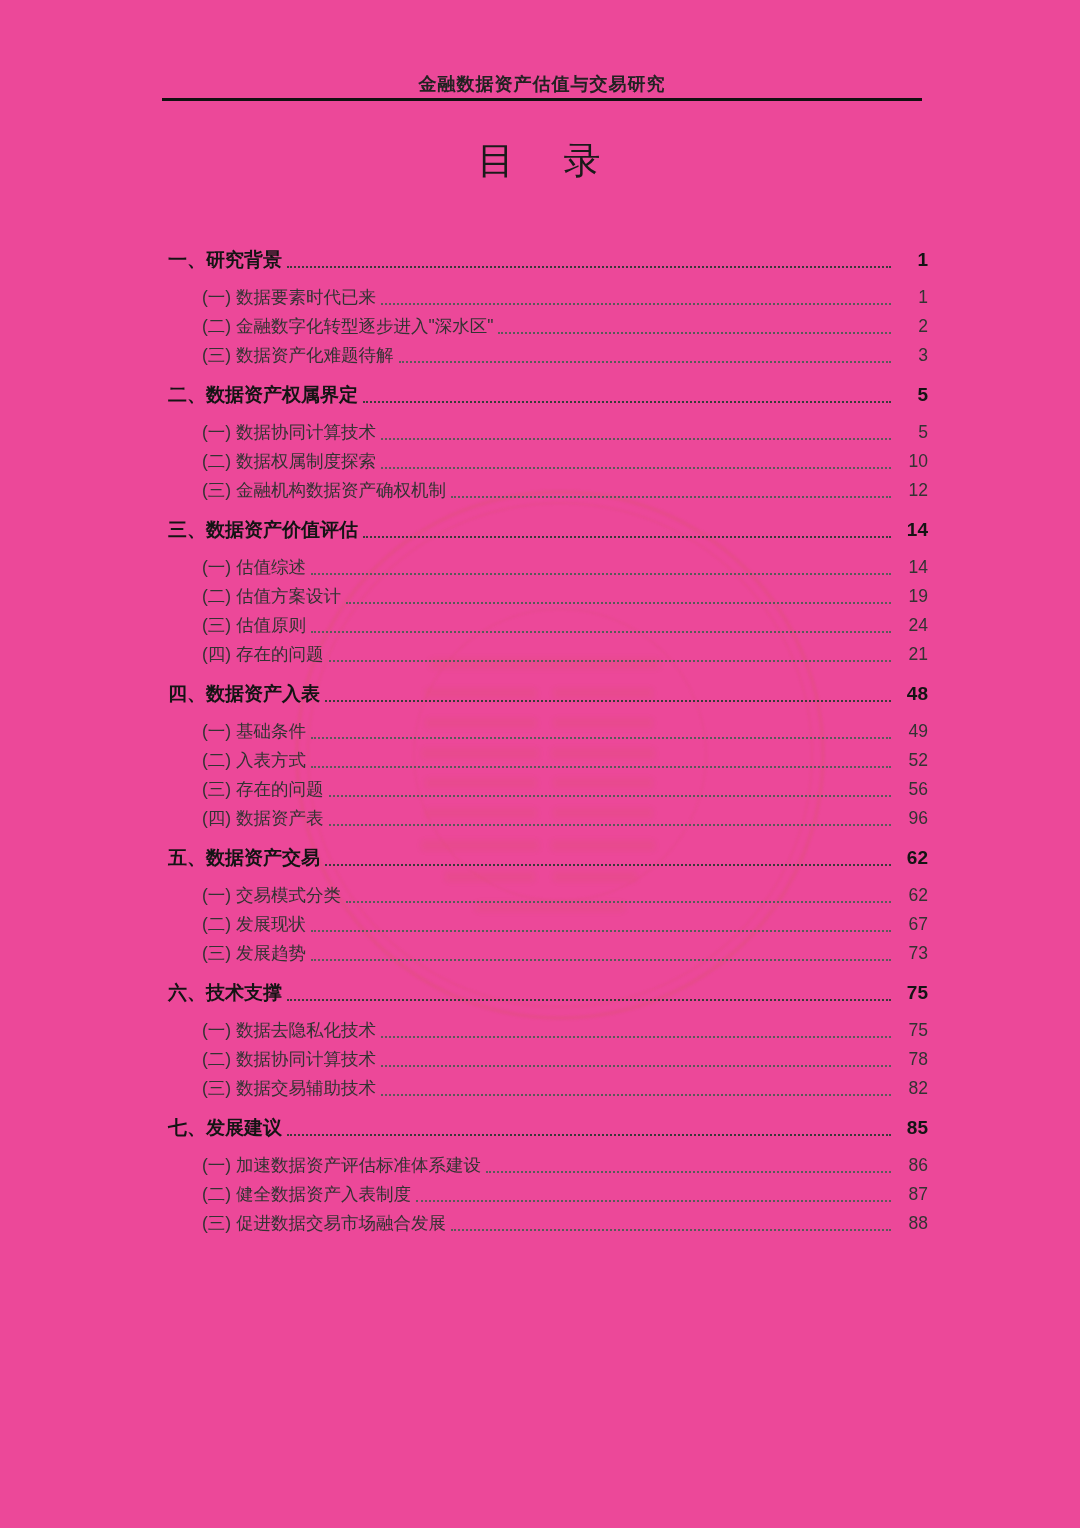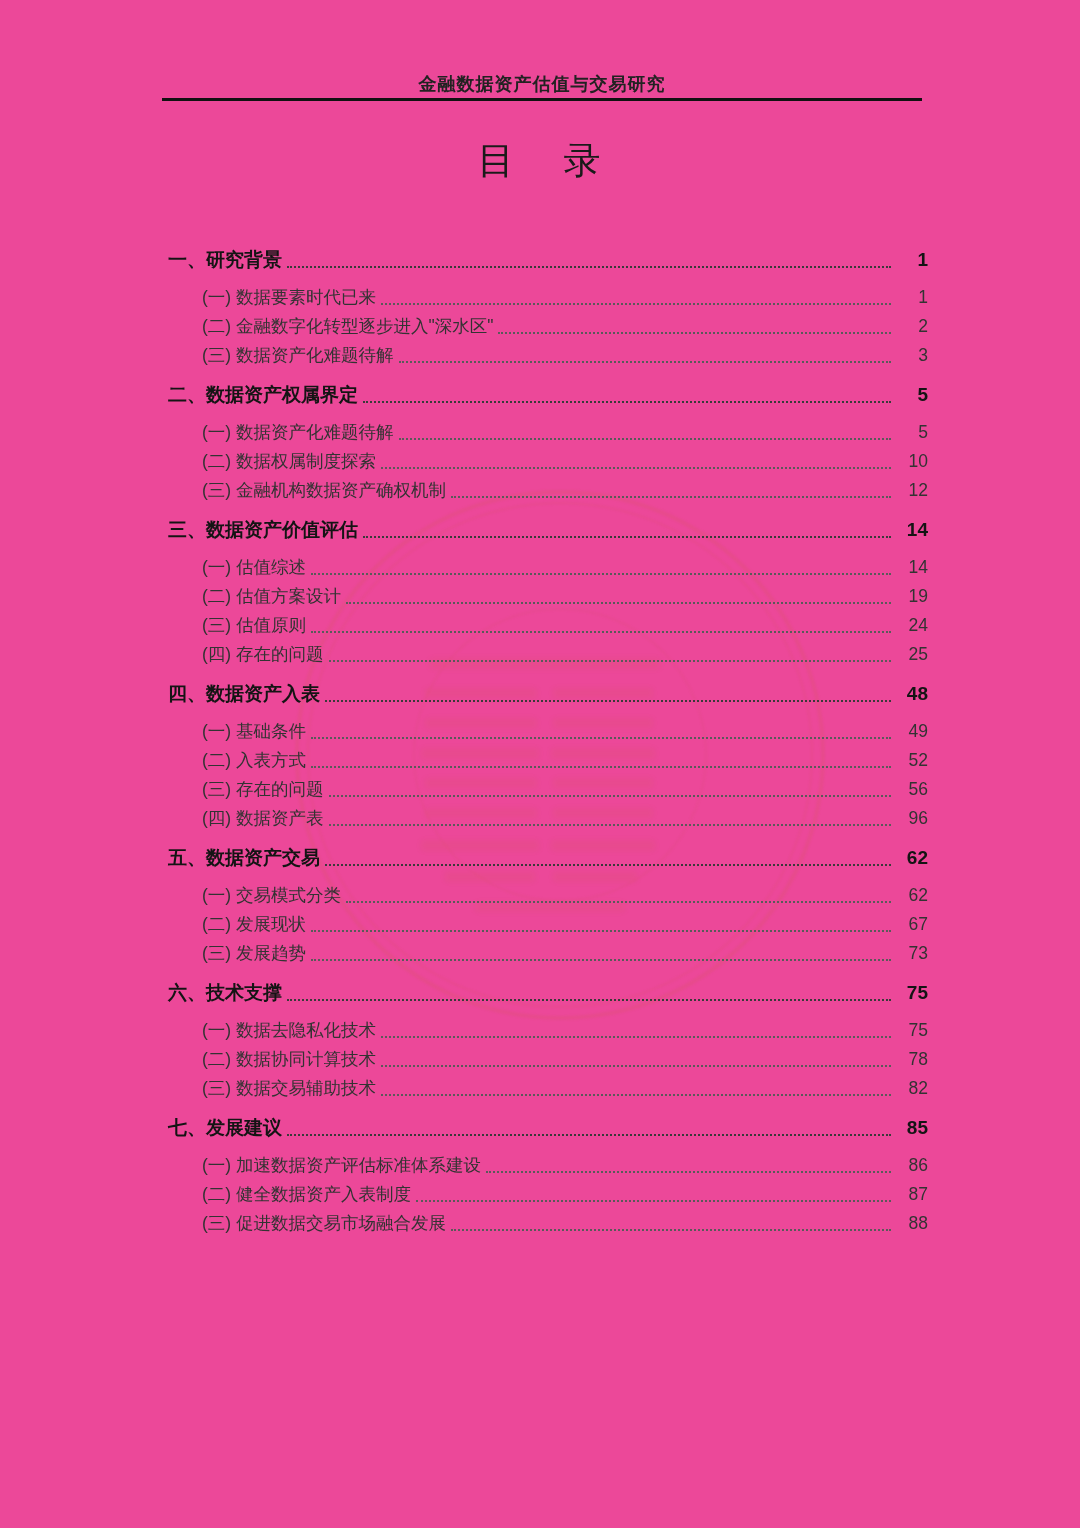--- a/index.html
+++ b/index.html
@@ -138,21 +138,21 @@
         <span class="label">(三) 数据资产化难题待解</span>
         <span class="leader"></span>
         <span class="pagenum">3</span>
       </div>
       <div class="toc-row section">
         <span class="label">二、数据资产权属界定</span>
         <span class="leader"></span>
         <span class="pagenum">5</span>
       </div>
       <div class="toc-row sub">
-        <span class="label">(一) 数据资产化难题待解</span>
+        <span class="label">(一) 数据协同计算技术</span>
         <span class="leader"></span>
         <span class="pagenum">5</span>
       </div>
       <div class="toc-row sub">
         <span class="label">(二) 数据权属制度探索</span>
         <span class="leader"></span>
         <span class="pagenum">10</span>
       </div>
       <div class="toc-row sub">
         <span class="label">(三) 金融机构数据资产确权机制</span>
@@ -175,21 +175,21 @@
         <span class="pagenum">19</span>
       </div>
       <div class="toc-row sub">
         <span class="label">(三) 估值原则</span>
         <span class="leader"></span>
         <span class="pagenum">24</span>
       </div>
       <div class="toc-row sub">
         <span class="label">(四) 存在的问题</span>
         <span class="leader"></span>
-        <span class="pagenum">25</span>
+        <span class="pagenum">21</span>
       </div>
       <div class="toc-row section">
         <span class="label">四、数据资产入表</span>
         <span class="leader"></span>
         <span class="pagenum">48</span>
       </div>
       <div class="toc-row sub">
         <span class="label">(一) 基础条件</span>
         <span class="leader"></span>
         <span class="pagenum">49</span>

